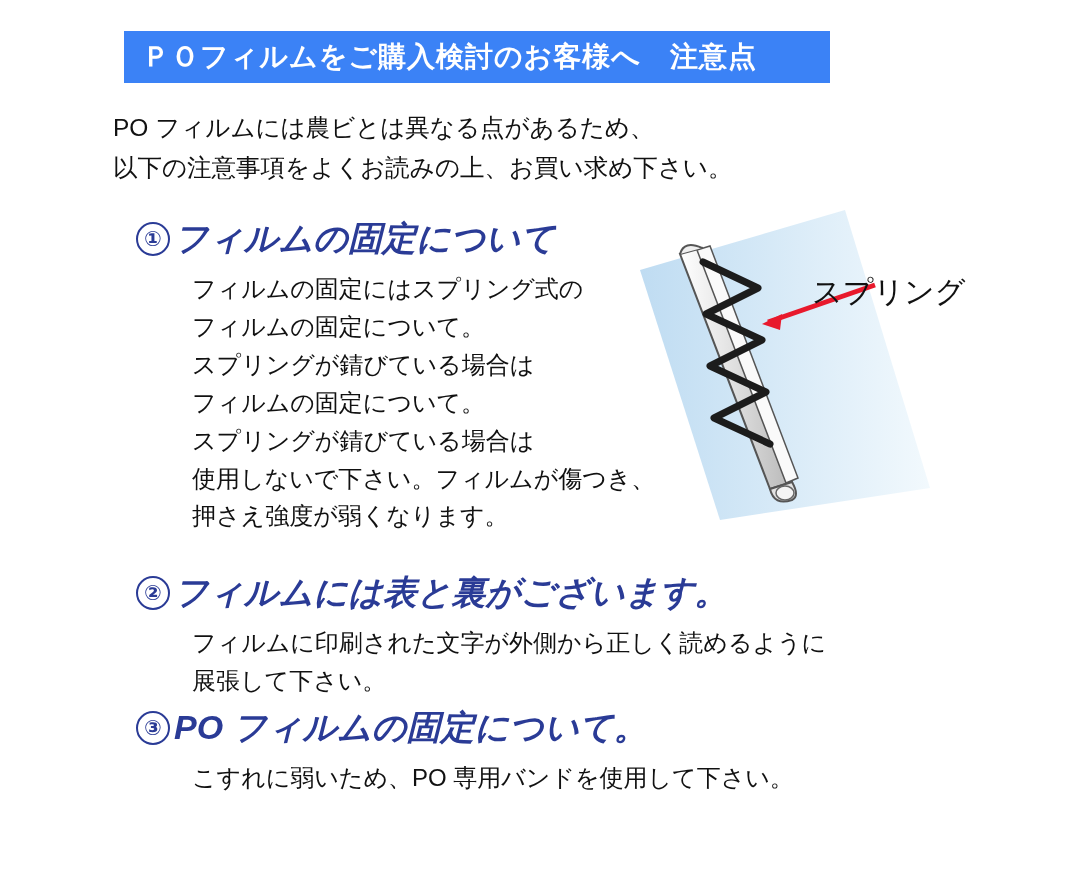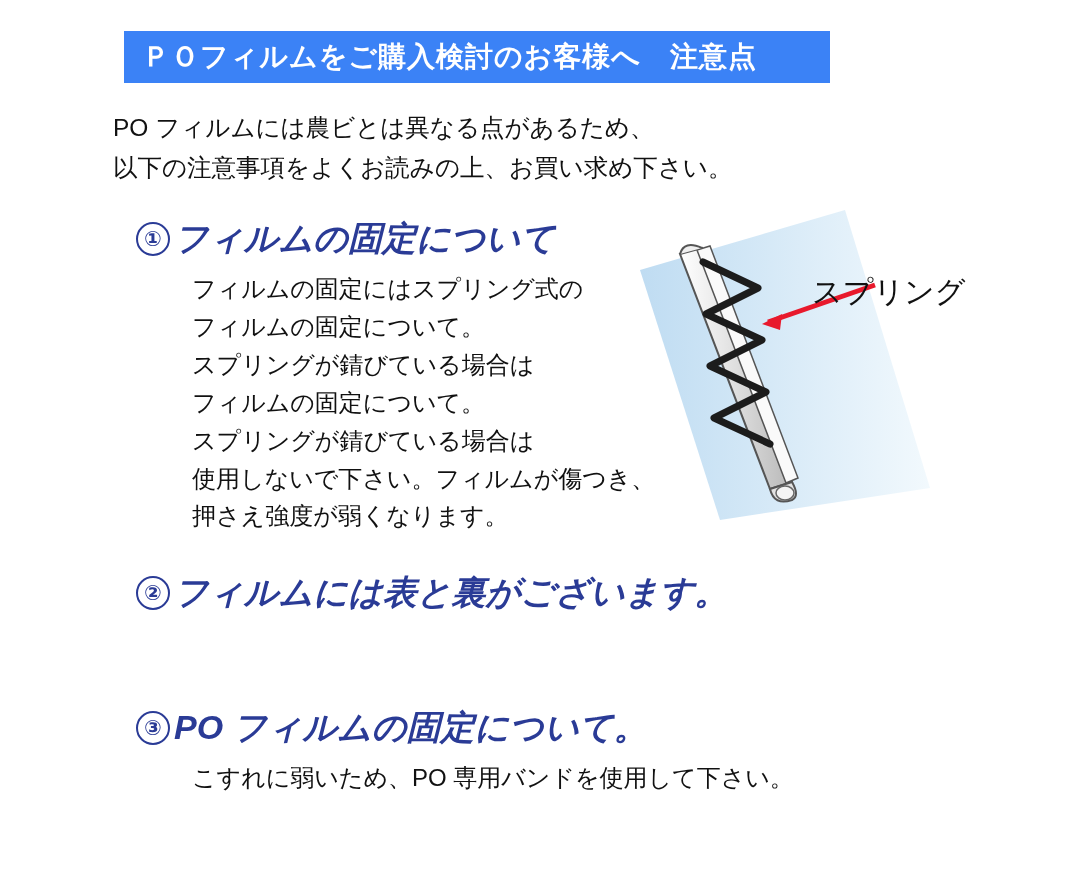--- a/index.html
+++ b/index.html
@@ -176,20 +176,24 @@
     </g>
   </svg>
 </div>
 <div class="label-spring">スプリング</div>
 
 <div class="section" id="section-2">
   <div class="sec-head">
     <div class="num-circle">②</div>
     <div class="sec-title">フィルムには表と裏がございます。</div>
   </div>
+  <div class="sec-body">
+    <div>フィルムに印刷された文字が外側から正しく読めるように</div>
+    <div>展張して下さい。</div>
+  </div>
 </div>
 
 <div class="section" id="section-3">
   <div class="sec-head">
     <div class="num-circle">③</div>
     <div class="sec-title">PO フィルムの固定について。</div>
   </div>
   <div class="sec-body">
     <div>こすれに弱いため、PO 専用バンドを使用して下さい。</div>
   </div>

